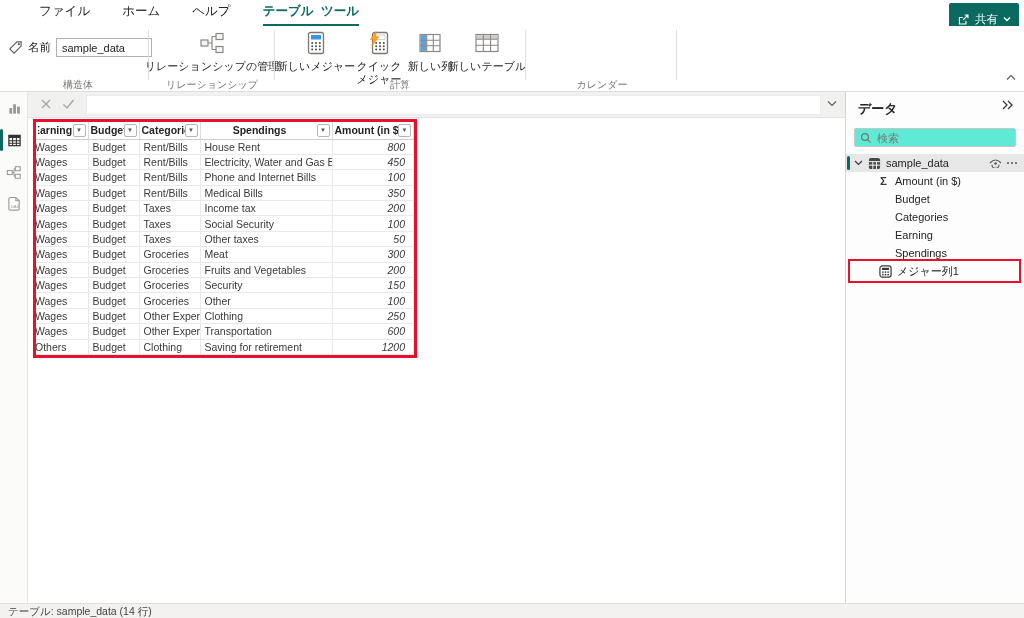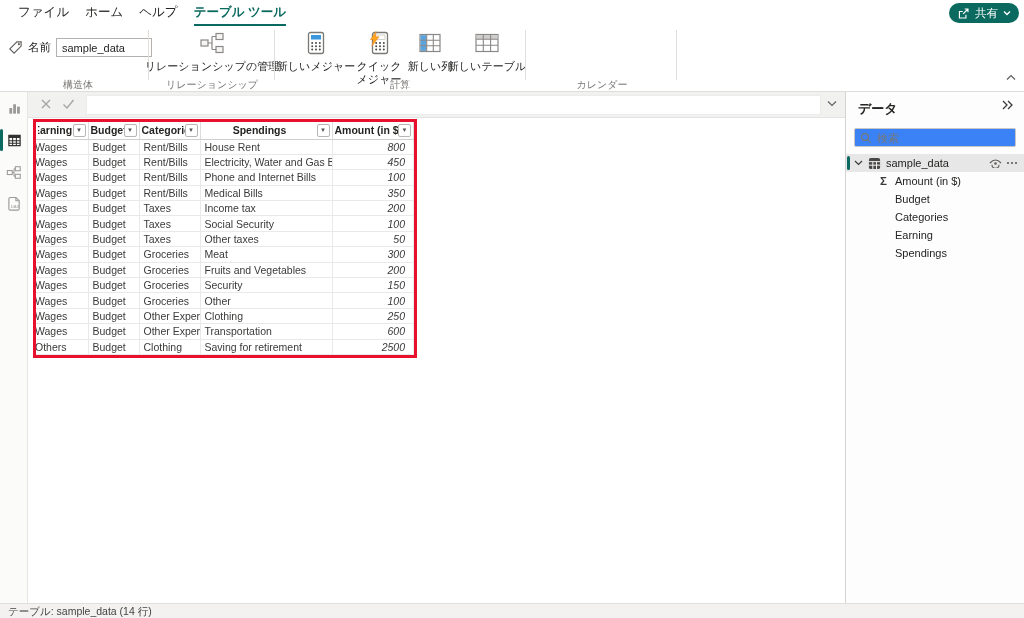--- a/index.html
+++ b/index.html
@@ -4,25 +4,25 @@
 <style>
   * { margin:0; padding:0; box-sizing:border-box; }
   html,body { width:1024px; height:618px; }
   body {
     position:relative; overflow:hidden; background:#ffffff;
     font-family:"Liberation Sans", sans-serif; color:#252423;
     -webkit-font-smoothing:antialiased;
   }
   
   .menubar { position:absolute; top:0; left:0; right:0; height:26px; background:#fff; }
-  .menu-tabs { position:absolute; left:18px; top:0; height:26px; display:flex; gap:16px; align-items:center; }
+  .menu-tabs { position:absolute; left:39px; top:0; height:26px; display:flex; gap:32px; align-items:center;font-family:Liberation Mono, monospace; }
   .menu-tab { font-size:12.5px; color:#252423; cursor:pointer; height:26px; line-height:24px; white-space:nowrap; }
   .menu-tab.active { color:#0b6a5f; font-weight:bold; border-bottom:2.5px solid #0b6a5f; }
-  .share-btn { position:absolute; right:5px; top:3px; height:20px; padding:4px 8px; background:#0b6a5f; color:#fff;
-    border:none; border-radius:10px; font-size:11.5px; display:flex; align-items:center; gap:5px; cursor:pointer;
+  .share-btn { position:absolute; right:5px; top:3px; height:20px; padding:16px 8px; background:#0b6a5f; color:#fff;
+    border:none; border-radius:2px; font-size:11.5px; display:flex; align-items:center; gap:5px; cursor:pointer;
     font-family:"Liberation Sans", sans-serif; }
   
   .ribbon { position:absolute; top:26px; left:0; right:0; height:66px; background:#fff; border-bottom:1px solid #dedede; }
   .ribbon-sep { position:absolute; top:4px; width:1px; height:50px; background:#e1dfdd; }
   .group-label { position:absolute; top:52px; font-size:10px; color:#797775; text-align:center; white-space:nowrap; }
   .name-field { position:absolute; left:8px; top:12px; display:flex; align-items:center; gap:5px; }
   .name-field label { font-size:11.5px; color:#252423; }
   .name-field input { width:96px; height:19px; border:1px solid #b3b0ad; background:#fff; font-size:11px;
     padding:1px 5px; font-family:"Liberation Sans", sans-serif; color:#252423; }
   .rib-btn { position:absolute; top:2px; display:flex; flex-direction:column; align-items:center; cursor:pointer;
@@ -56,21 +56,21 @@
   .filter-btn { width:13px; height:13px; border:1px solid #b8b6b4; border-radius:2px; background:#fff; font-size:6px;
     line-height:11px; color:#555; text-align:center; cursor:pointer; flex:0 0 auto; }
   .data-grid td { height:15.4px; font-size:10.5px; color:#3b3a39; padding:0 4px; border-right:1px solid #e9e9e9;
     border-bottom:1px solid #e9e9e9; white-space:nowrap; overflow:hidden; }
   .data-grid td.num { text-align:right; font-style:italic; padding-right:8px; }
   .data-grid th.cut .th-label, .data-grid td.cut { text-indent:-5px; }
   
   .data-pane { position:absolute; right:0; top:92px; width:179px; bottom:15px; background:#fdfdfd; border-left:1px solid #d6d4d2; }
   .dp-title { position:absolute; left:12px; top:8px; font-size:13px; font-weight:bold; color:#252423; }
   .dp-collapse { position:absolute; right:10px; top:8px; cursor:pointer; }
-  .dp-search { position:absolute; left:8px; top:36px; right:8px; height:19px; border:1px solid #c8c6c4; border-radius:2px; background:#3b82f6; }
+  .dp-search { position:absolute; left:8px; top:36px; right:8px; height:19px; border:1px solid #c8c6c4; border-radius:2px; background:#5eead4; }
   .dp-search input { position:absolute; left:22px; top:1px; right:2px; height:15px; border:none; outline:none; font-size:11px;
     font-family:"Liberation Sans", sans-serif; color:#252423; background:transparent; }
   .dp-search input::placeholder { color:#797775; }
   .dp-search .mag { position:absolute; left:5px; top:3px; }
   .tree { position:absolute; left:0; top:62px; right:0; }
   .tree-row { position:relative; height:18px; display:flex; align-items:center; font-size:11px; color:#252423; cursor:pointer; }
   .tree-row.selected { background:#e7e7e7; }
   .sel-bar { position:absolute; left:1px; top:2px; width:3px; height:14px; background:#0b6a5f; border-radius:2px; }
   .tw { display:flex; align-items:center; justify-content:center; flex:0 0 auto; }
   .chev { width:16px; margin-left:4px; }
@@ -410,21 +410,21 @@
           <td class="c1">Budget</td>
           <td class="c2">Other Expenses</td>
           <td class="c3">Transportation</td>
           <td class="c4 num">600</td>
         </tr>
         <tr>
           <td class="c0 cut">Others</td>
           <td class="c1">Budget</td>
           <td class="c2">Clothing</td>
           <td class="c3">Saving for retirement</td>
-          <td class="c4 num">2500</td>
+          <td class="c4 num">1200</td>
         </tr>
       </tbody>
   </table>
 </div>
 
 <div class="data-pane">
   <div class="dp-title">データ</div>
   <span class="dp-collapse tw">
     <svg width="13" height="10" viewBox="0 0 13 10">
         <path d="M2 1 L6 5 L2 9 M7 1 L11 5 L7 9" fill="none" stroke="#3b3a39" stroke-width="1.3"></path>
@@ -485,19 +485,37 @@
           <span>Categories</span>
         </div>
         <div class="tree-row field-row no-icon">
           <span>Earning</span>
         </div>
         <div class="tree-row field-row no-icon">
           <span>Spendings</span>
         </div>
       </div>
 
+    <div class="tree-row measure-row">
+      <span class="tw titem-icon">
+        <svg width="13" height="13" viewBox="0 0 14 14">
+            <rect x="1" y="1" width="12" height="12" rx="2.5" fill="none" stroke="#3b3a39" stroke-width="1.3"></rect>
+            <rect x="3.2" y="3" width="7.6" height="2.4" fill="#3b3a39"></rect>
+            <g fill="#3b3a39">
+              <circle cx="4.2" cy="7.6" r="0.9"></circle>
+              <circle cx="7" cy="7.6" r="0.9"></circle>
+              <circle cx="9.8" cy="7.6" r="0.9"></circle>
+              <circle cx="4.2" cy="10.4" r="0.9"></circle>
+              <circle cx="7" cy="10.4" r="0.9"></circle>
+              <circle cx="9.8" cy="10.4" r="0.9"></circle>
+            </g>
+          </svg>
+      </span>
+      <span class="lbl">メジャー列1</span>
+      <span class="red-outline"></span>
+    </div>
 
   </div>
 </div>
 
 <div class="status-bar">
   <span>テーブル: sample_data (14 行)</span>
 </div>
 
 </body></html>

